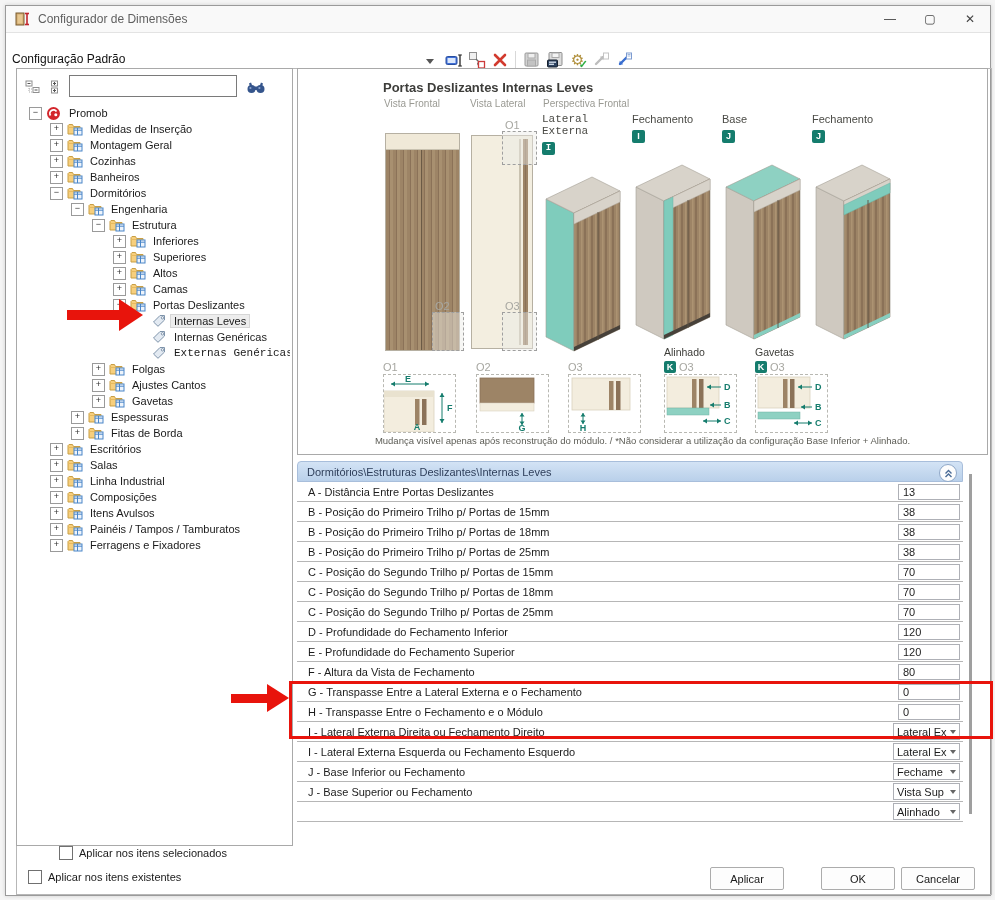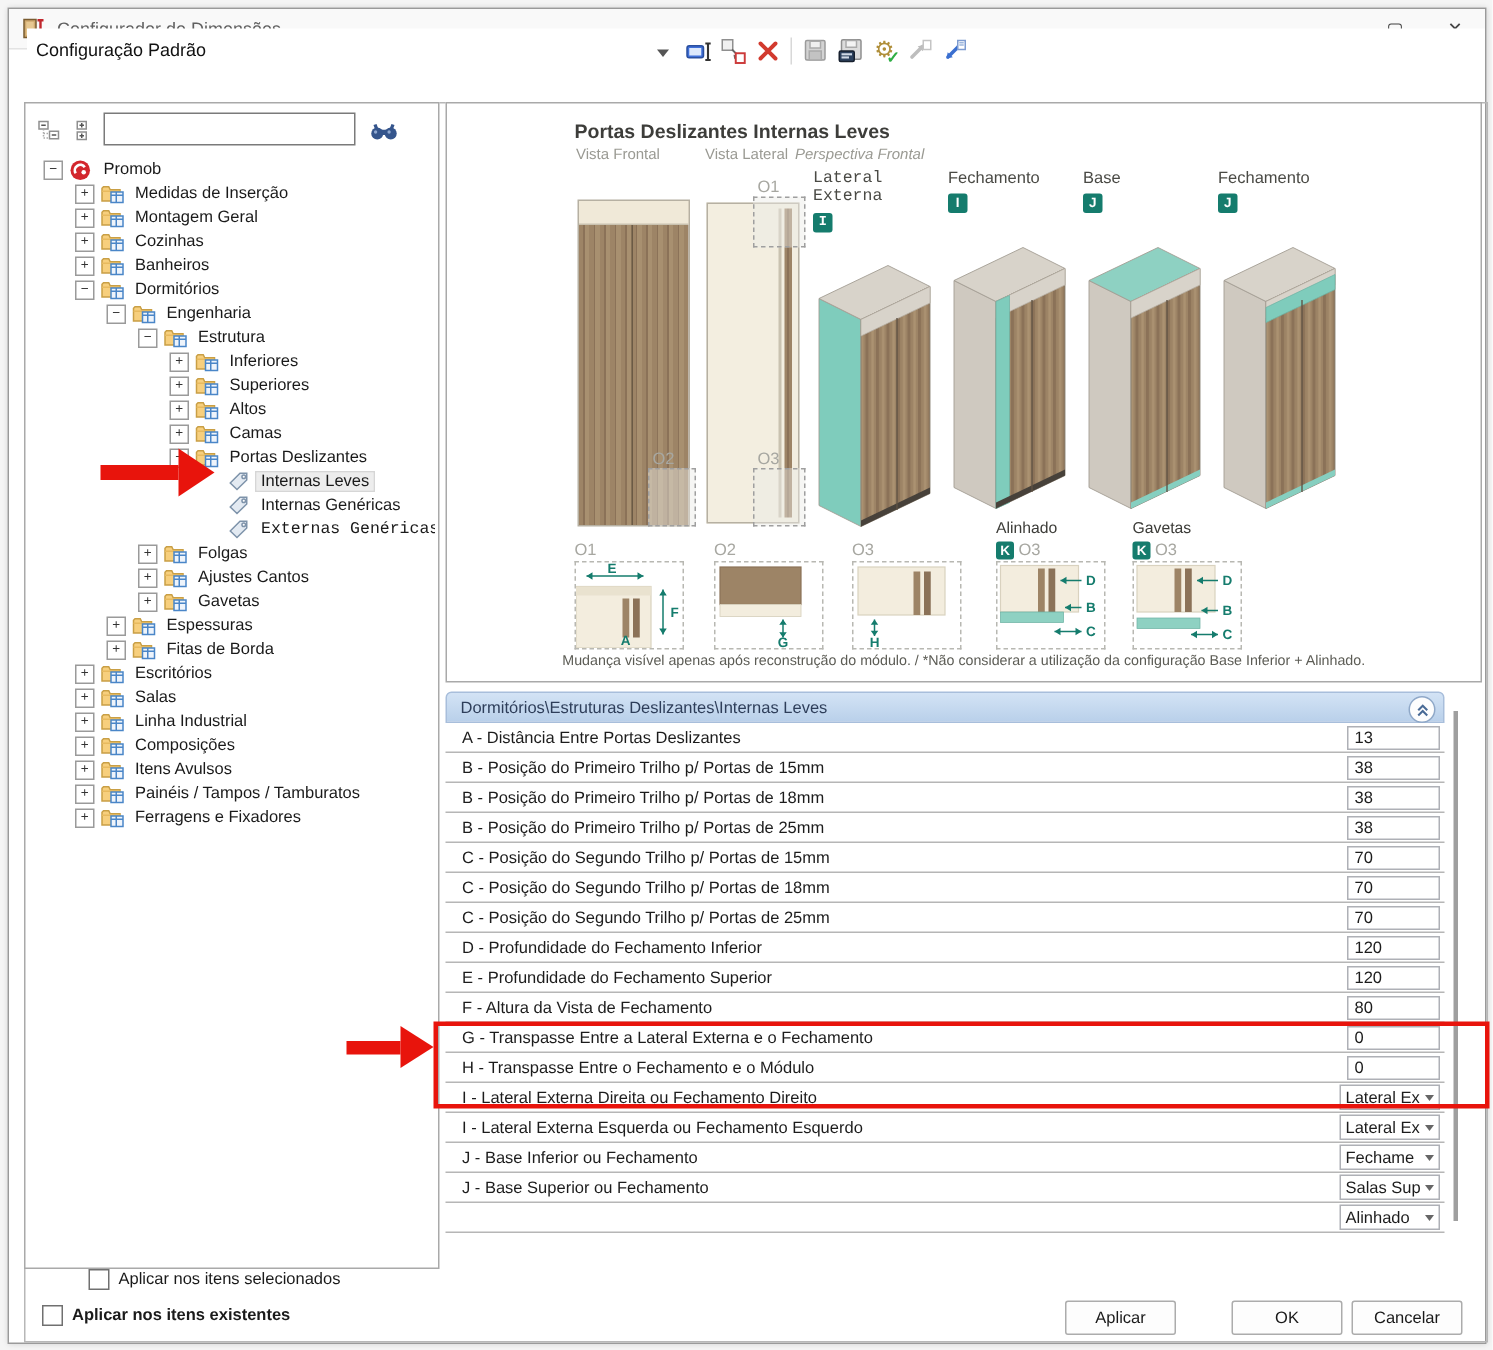--- a/index.html
+++ b/index.html
@@ -5,21 +5,21 @@
   html,body{margin:0;padding:0;}
   body{width:995px;height:900px;background:#f5f5f5;font-family:"Liberation Sans",sans-serif;position:relative;overflow:hidden;}
   .stage{position:absolute;left:5px;top:5px;width:984px;height:889px;background:#fff;border:1px solid #9a9a9a;box-shadow:0 0 4px rgba(0,0,0,.15);}
   
   .titlebar{position:absolute;left:0;top:0;right:0;height:26px;background:#f9f9f9;border-bottom:1px solid #e3e3e3;display:flex;align-items:center;}
   .titlebar .title{margin-left:8px;font-size:12px;color:#5f5f5f;}
   .app-icon{margin-left:8px;display:inline-flex;}
   .winbtns{position:absolute;right:0;top:0;height:26px;display:flex;}
   .winbtn{width:40px;height:26px;display:flex;align-items:center;justify-content:center;font-size:12px;color:#444;}
   
-  .configbar{position:absolute;left:0;top:13px;right:0;height:30px;background:#fff;margin-left:12px;}
+  .configbar{position:absolute;left:0;top:39px;right:0;height:30px;background:#fff;}
   .configname{position:absolute;left:6px;top:7px;font-size:12px;color:#111;}
   .ddarrow{position:absolute;left:420px;top:14px;width:0;height:0;border-left:4px solid transparent;border-right:4px solid transparent;border-top:5px solid #555;}
   .tools{position:absolute;left:436px;top:3px;display:flex;align-items:center;}
   .tool{width:23px;height:23px;display:flex;align-items:center;justify-content:center;position:relative;}
   .toolsep{width:1px;height:18px;background:#d8d8d8;margin:0 4px;}
   .gear-glyph{font-size:15px;color:#b08f3a;line-height:1;}
   .gear-check{position:absolute;right:1px;bottom:0;font-size:11px;font-weight:bold;color:#2fae44;}
   
   .frame{position:absolute;left:10px;top:62px;width:974px;height:825px;border:1px solid #b7b7b7;}
   
@@ -554,21 +554,21 @@
           </span>
           <span class="tlabel">Ferragens e Fixadores</span>
         </div>
       </div>
   </div>
 
   <div class="preview">
     <div class="pv-title">Portas Deslizantes Internas Leves</div>
     <span class="pv-vlabel" style="left:86px;">Vista Frontal</span>
     <span class="pv-vlabel" style="left:172px;">Vista Lateral</span>
-    <span class="pv-vlabel" style="left:232px;font-style:italic;">Perspectiva Frontal</span>
+    <span class="pv-vlabel" style="left:245px;">Perspectiva Frontal</span>
 
     <div class="frontview">
       <div class="track"></div>
       <div style="position:absolute;left:35px;top:16px;bottom:0;width:1px;background:#6b5a45;"></div>
     </div>
     <div class="sideview">
       <div class="strip"></div>
       <div class="strip2"></div>
     </div>
 
@@ -824,39 +824,39 @@
         <div class="trow">
           <span class="rlabel">J - Base Inferior ou Fechamento</span>
           <div class="combo">
             <span>Fechame</span>
             <span class="ar"></span>
           </div>
         </div>
         <div class="trow">
           <span class="rlabel">J - Base Superior ou Fechamento</span>
           <div class="combo">
-            <span>Salas Sup</span>
+            <span>Vista Sup</span>
             <span class="ar"></span>
           </div>
         </div>
         <div class="trow">
           <div class="combo">
             <span>Alinhado</span>
             <span class="ar"></span>
           </div>
         </div>
       </div>
   </div>
   <div class="vscroll"></div>
 
   <div class="chkrow" style="top:840px;padding-left:31px;">
     <span class="chkbox"></span>
     <span>Aplicar nos itens selecionados</span>
   </div>
-  <div class="chkrow" style="top:864px;font-weight:bold;">
+  <div class="chkrow" style="top:864px;">
     <span class="chkbox"></span>
     <span>Aplicar nos itens existentes</span>
   </div>
   <div class="btn" style="left:704px;">Aplicar</div>
   <div class="btn" style="left:815px;">OK</div>
   <div class="btn" style="left:895px;">Cancelar</div>
 
   <div class="redrect"></div>
   <div class="arrow" style="left:61px;top:293px;width:76px;height:32px;">
     <div class="shaft" style="left:0;top:11px;width:52px;height:10px;"></div>

